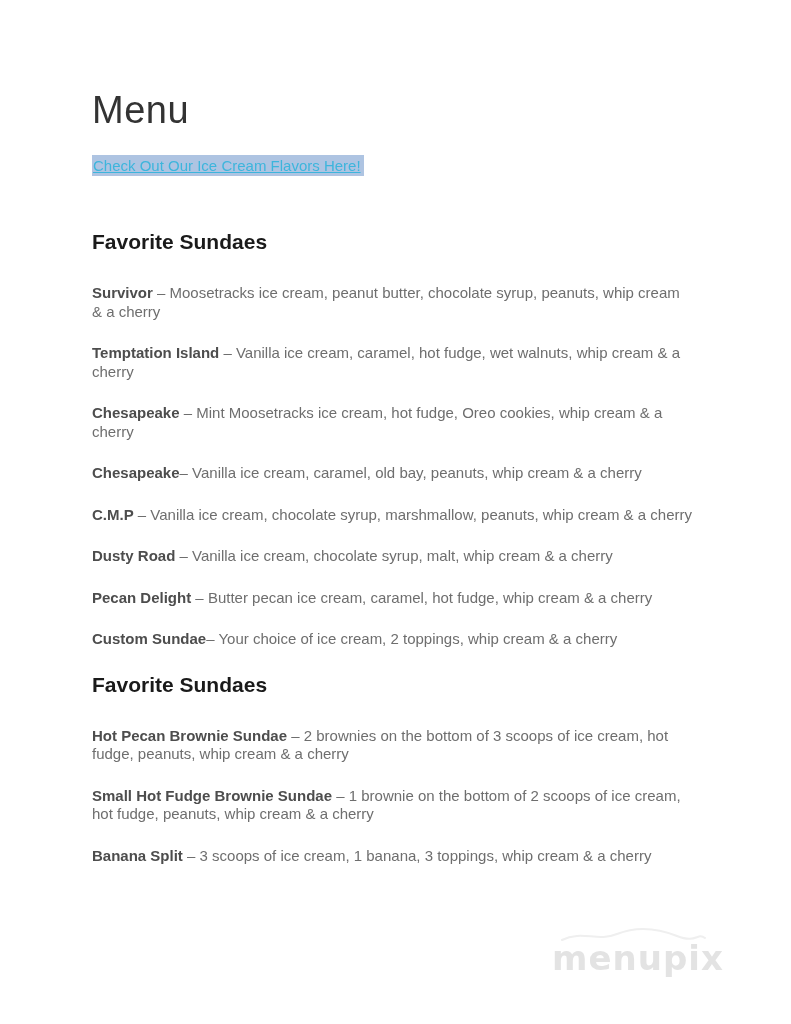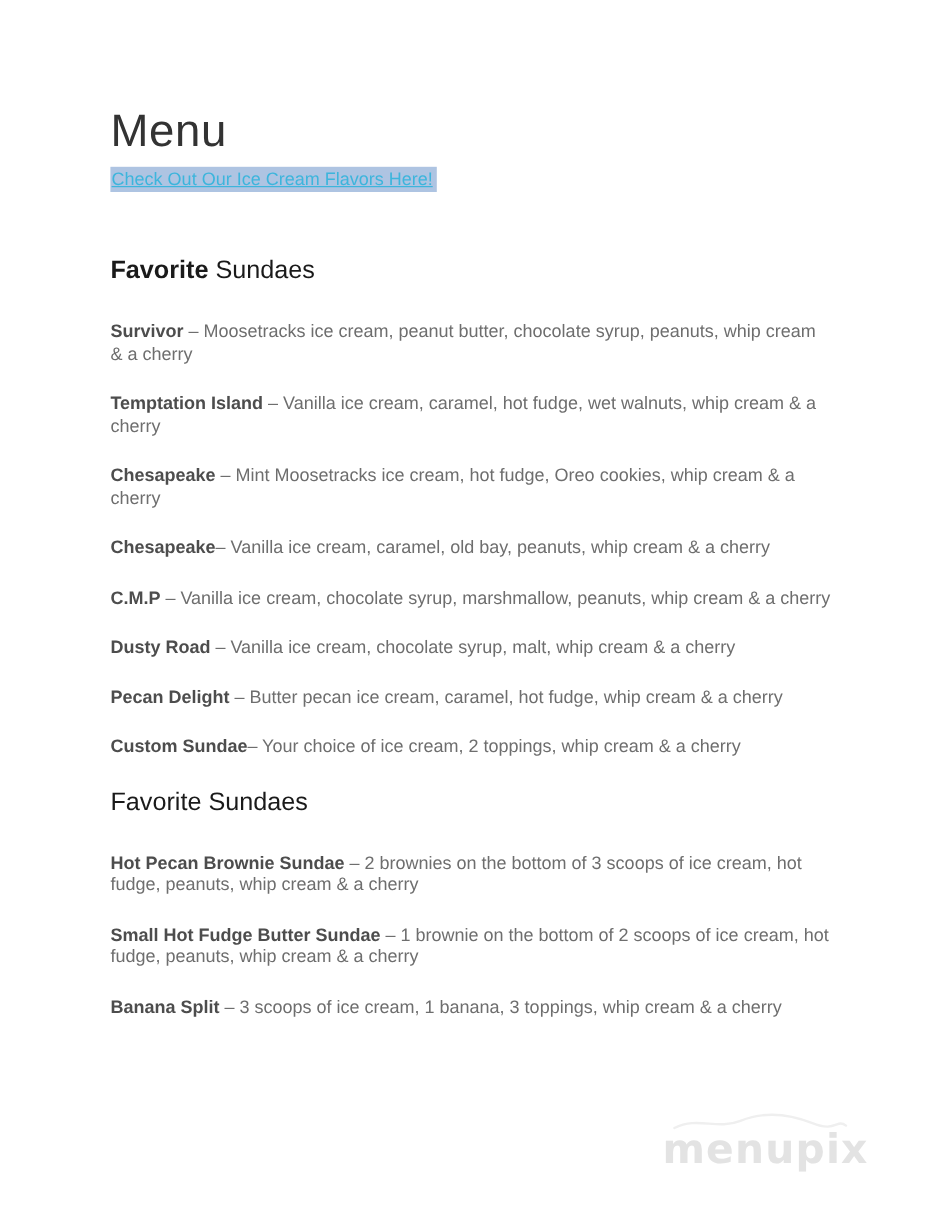--- a/index.html
+++ b/index.html
@@ -16,21 +16,21 @@
     width: 791px;
   }
   .content { width: 600px; }
 
   .title {
     font-size: 38px;
     font-weight: 400;
     color: #333333;
     line-height: 44px;
     letter-spacing: 0.5px;
-    margin-bottom: 8px;
+    margin-bottom: 24px;
   }
 
   .link-row { margin-bottom: 54px; }
   .flavors-link {
     display: inline;
     font-size: 15px;
     line-height: 19px;
     color: var(--link-text, #3db5dc);
     background: var(--link-highlight, #aec4e2);
     text-decoration: underline;
@@ -38,21 +38,21 @@
     cursor: pointer;
   }
 
   .section-heading {
     font-size: 21px;
     color: var(--heading, #1a1a1a);
     line-height: 25px;
     margin-bottom: 30px;
   }
   .section-heading .h-light { font-weight: 700; }
-  .section-heading .h-bold  { font-weight: 400; }
+  .section-heading .h-bold  { font-weight: 700; }
   .section-heading.second { margin-top: 4px; }
 
   .menu-item {
     font-size: 15px;
     line-height: 18.5px;
     color: var(--body, #6e6e6e);
     margin-bottom: 23px;
   }
   .menu-item .item-name {
     font-weight: 700;
@@ -117,21 +117,21 @@
     </p>
 
     <h2 class="section-heading second">
       <span class="h-light"></span><span class="h-bold">Favorite Sundaes</span>
     </h2>
 
     <p class="menu-item">
       <strong class="item-name">Hot Pecan Brownie Sundae</strong><span class="item-desc"> – 2 brownies on the bottom of 3 scoops of ice cream, hot fudge, peanuts, whip cream &amp; a cherry</span>
     </p>
     <p class="menu-item">
-      <strong class="item-name">Small Hot Fudge Butter Sundae</strong><span class="item-desc">  – 1 brownie on the bottom of 2 scoops of ice cream, hot fudge, peanuts, whip cream &amp; a cherry</span>
+      <strong class="item-name">Small Hot Fudge Brownie Sundae</strong><span class="item-desc">  – 1 brownie on the bottom of 2 scoops of ice cream, hot fudge, peanuts, whip cream &amp; a cherry</span>
     </p>
     <p class="menu-item">
       <strong class="item-name">Banana Split</strong><span class="item-desc"> – 3 scoops of ice cream, 1 banana, 3 toppings, whip cream &amp; a cherry</span>
     </p>
 
   </div>
 </div>
 
 <div class="watermark">
   <svg width="150" height="22" viewBox="0 0 150 22">

